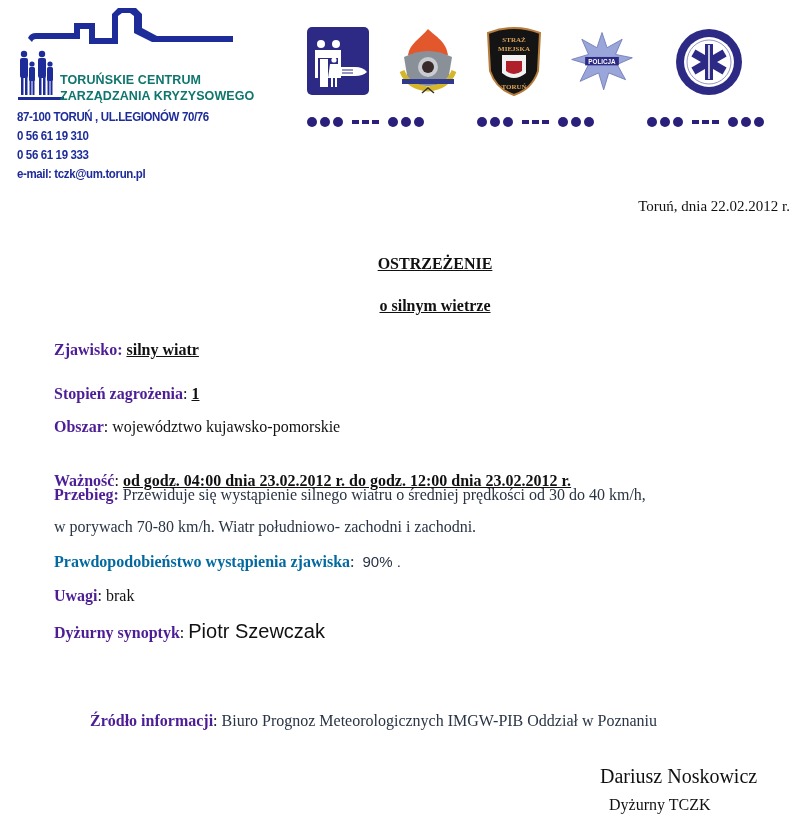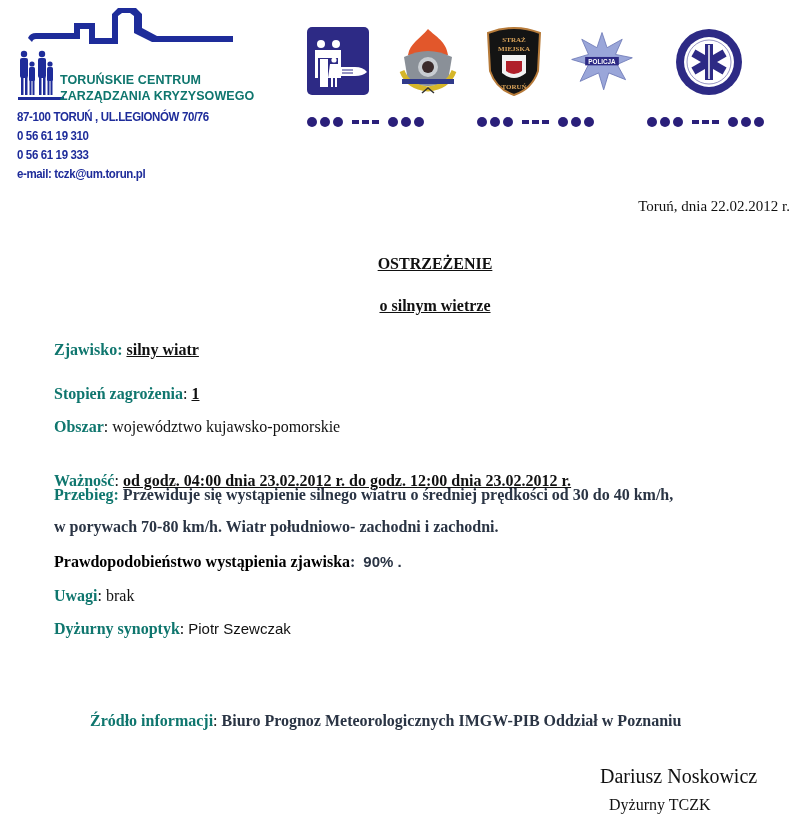--- a/index.html
+++ b/index.html
@@ -23,24 +23,24 @@
   .dash { width: 7px; height: 4px; background: #2a1f7a; }
   .dots .gap { width: 3px; }
 
   
   #date-line { right: 10px; top: 198px; font-family: Liberation Serif, serif; font-size: 15px; color: #111; }
   #doc-title { left: 0; width: 870px; top: 255px; text-align: center; font-weight: bold; font-size: 16px;
                text-decoration: underline; }
   #doc-subtitle { left: 0; width: 870px; top: 297px; text-align: center; font-weight: bold; font-size: 16px;
                   text-decoration: underline; }
   .row { position: absolute; left: 54px; font-size: 16px; white-space: nowrap; }
-  .lbl { font-weight: bold; color: #0f766e; }
-  .lbl.slate { color: #000000; }
+  .lbl { font-weight: bold; color: #4c1d95; }
+  .lbl.slate { color: #0369a1; }
   .u { text-decoration: underline; font-weight: bold; }
-  .slate-text { color: #2a3444; font-weight: bold; }
+  .slate-text { color: #2a3444; }
   .sans { font-family: "Liberation Sans", sans-serif; }
 
   #sig-name { left: 600px; top: 765px; font-size: 20px; }
   #sig-role { left: 609px; top: 796px; font-size: 16px; }
 </style>
 </head>
 <body>
 
 <svg id="logo-skyline" class="abs" width="215" height="40" viewBox="0 0 215 40">
   <path d="M6 32 Q8 27 14 27 L52 27 L52 17 L73 17 L73 32 L90 32 L90 8 L96 2 L114 2 L120 8 L120 22 L135 30 L211 30 L211 36 L130 36 L112 27 L112 10 L108 7 L100 7 L96 10 L96 38 L67 38 L67 23 L58 23 L58 33 L14 33 Q11 33 10 36 Z" fill="#1e2c9a"></path>
@@ -202,21 +202,21 @@
 
 <div class="row" style="top:553px;">
   <span class="lbl slate">Prawdopodobieństwo wystąpienia zjawiska</span><span class="slate-text">:&nbsp; </span><span class="slate-text sans" style="font-size:15px;">90% .</span>
 </div>
 
 <div class="row" style="top:587px;">
   <span class="lbl">Uwagi</span><span>: </span><span>brak</span>
 </div>
 
 <div class="row" style="top:620px;">
-  <span class="lbl">Dyżurny synoptyk</span><span>: </span><span class="sans" style="font-size:15px;">Piotr Szewczak</span>
+  <span class="lbl">Dyżurny synoptyk</span><span>: </span><span class="sans" style="font-size:20px;">Piotr Szewczak</span>
 </div>
 
 <div class="row" style="top:712px;margin-left:36px;">
   <span class="lbl">Źródło informacji</span><span>: </span><span class="slate-text">Biuro Prognoz Meteorologicznych IMGW-PIB Oddział w Poznaniu</span>
 </div>
 
 <div id="sig-name" class="abs">Dariusz Noskowicz</div>
 <div id="sig-role" class="abs">Dyżurny TCZK</div>
 
 </body></html>

